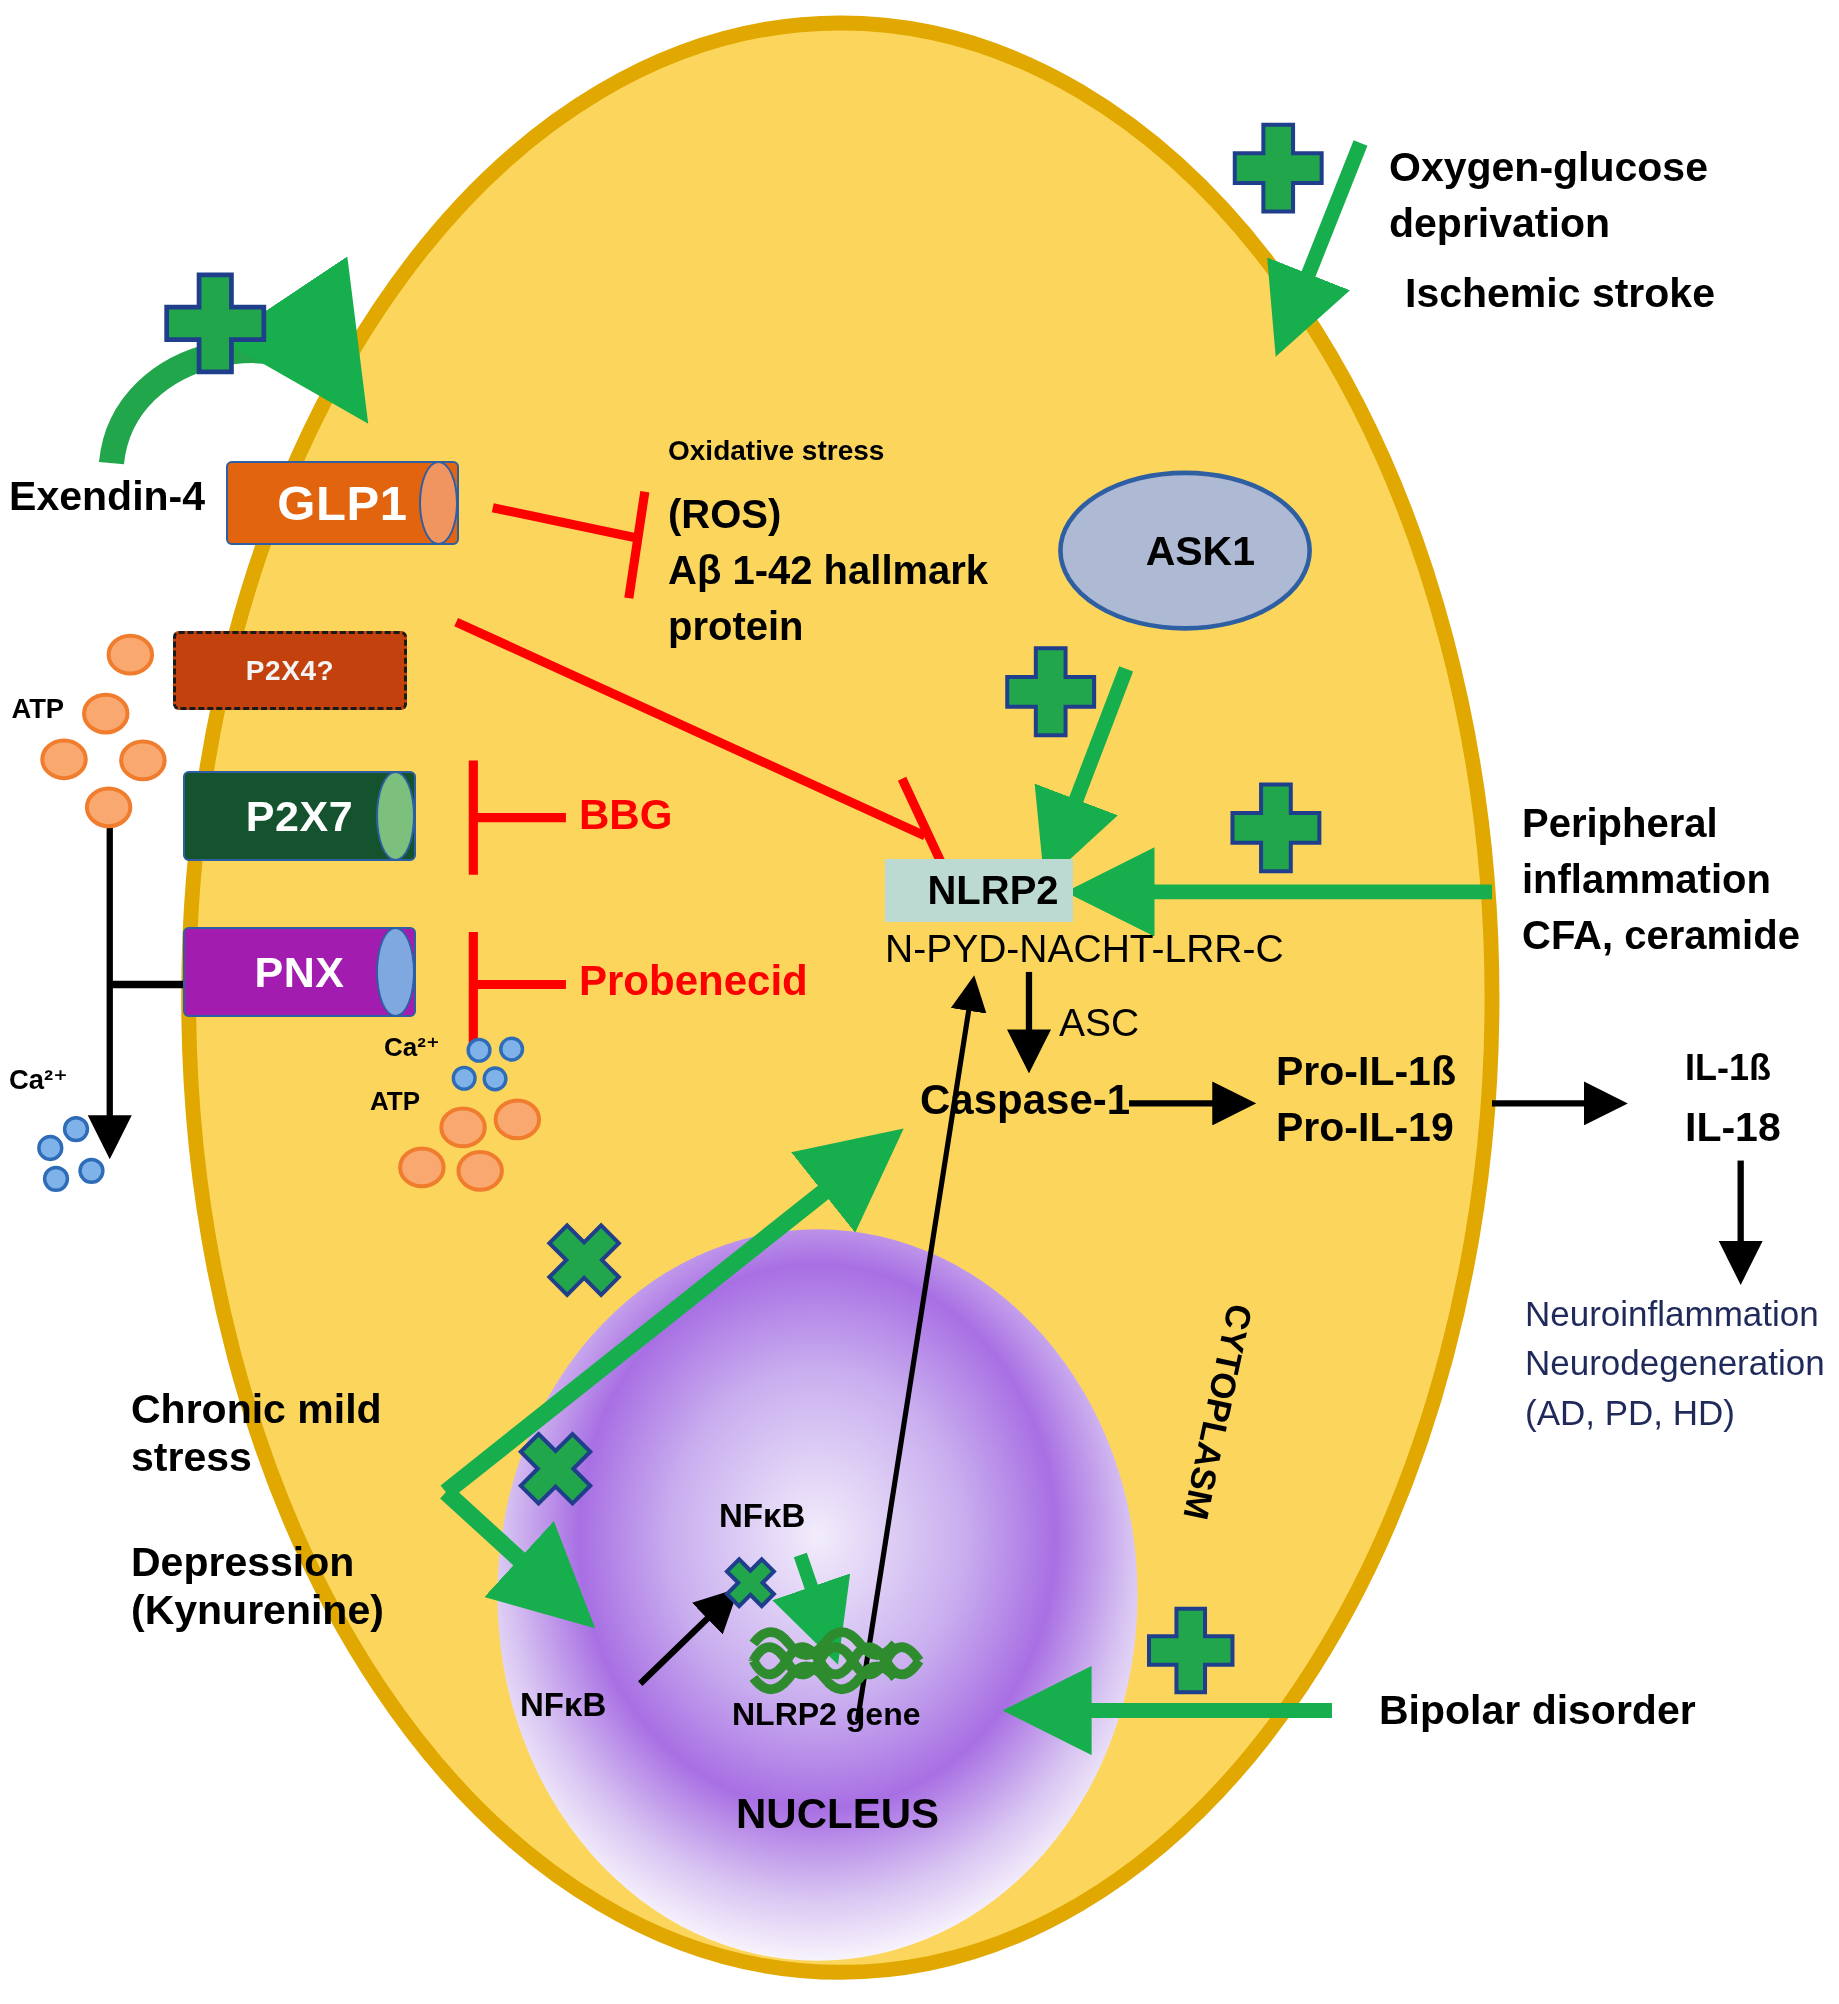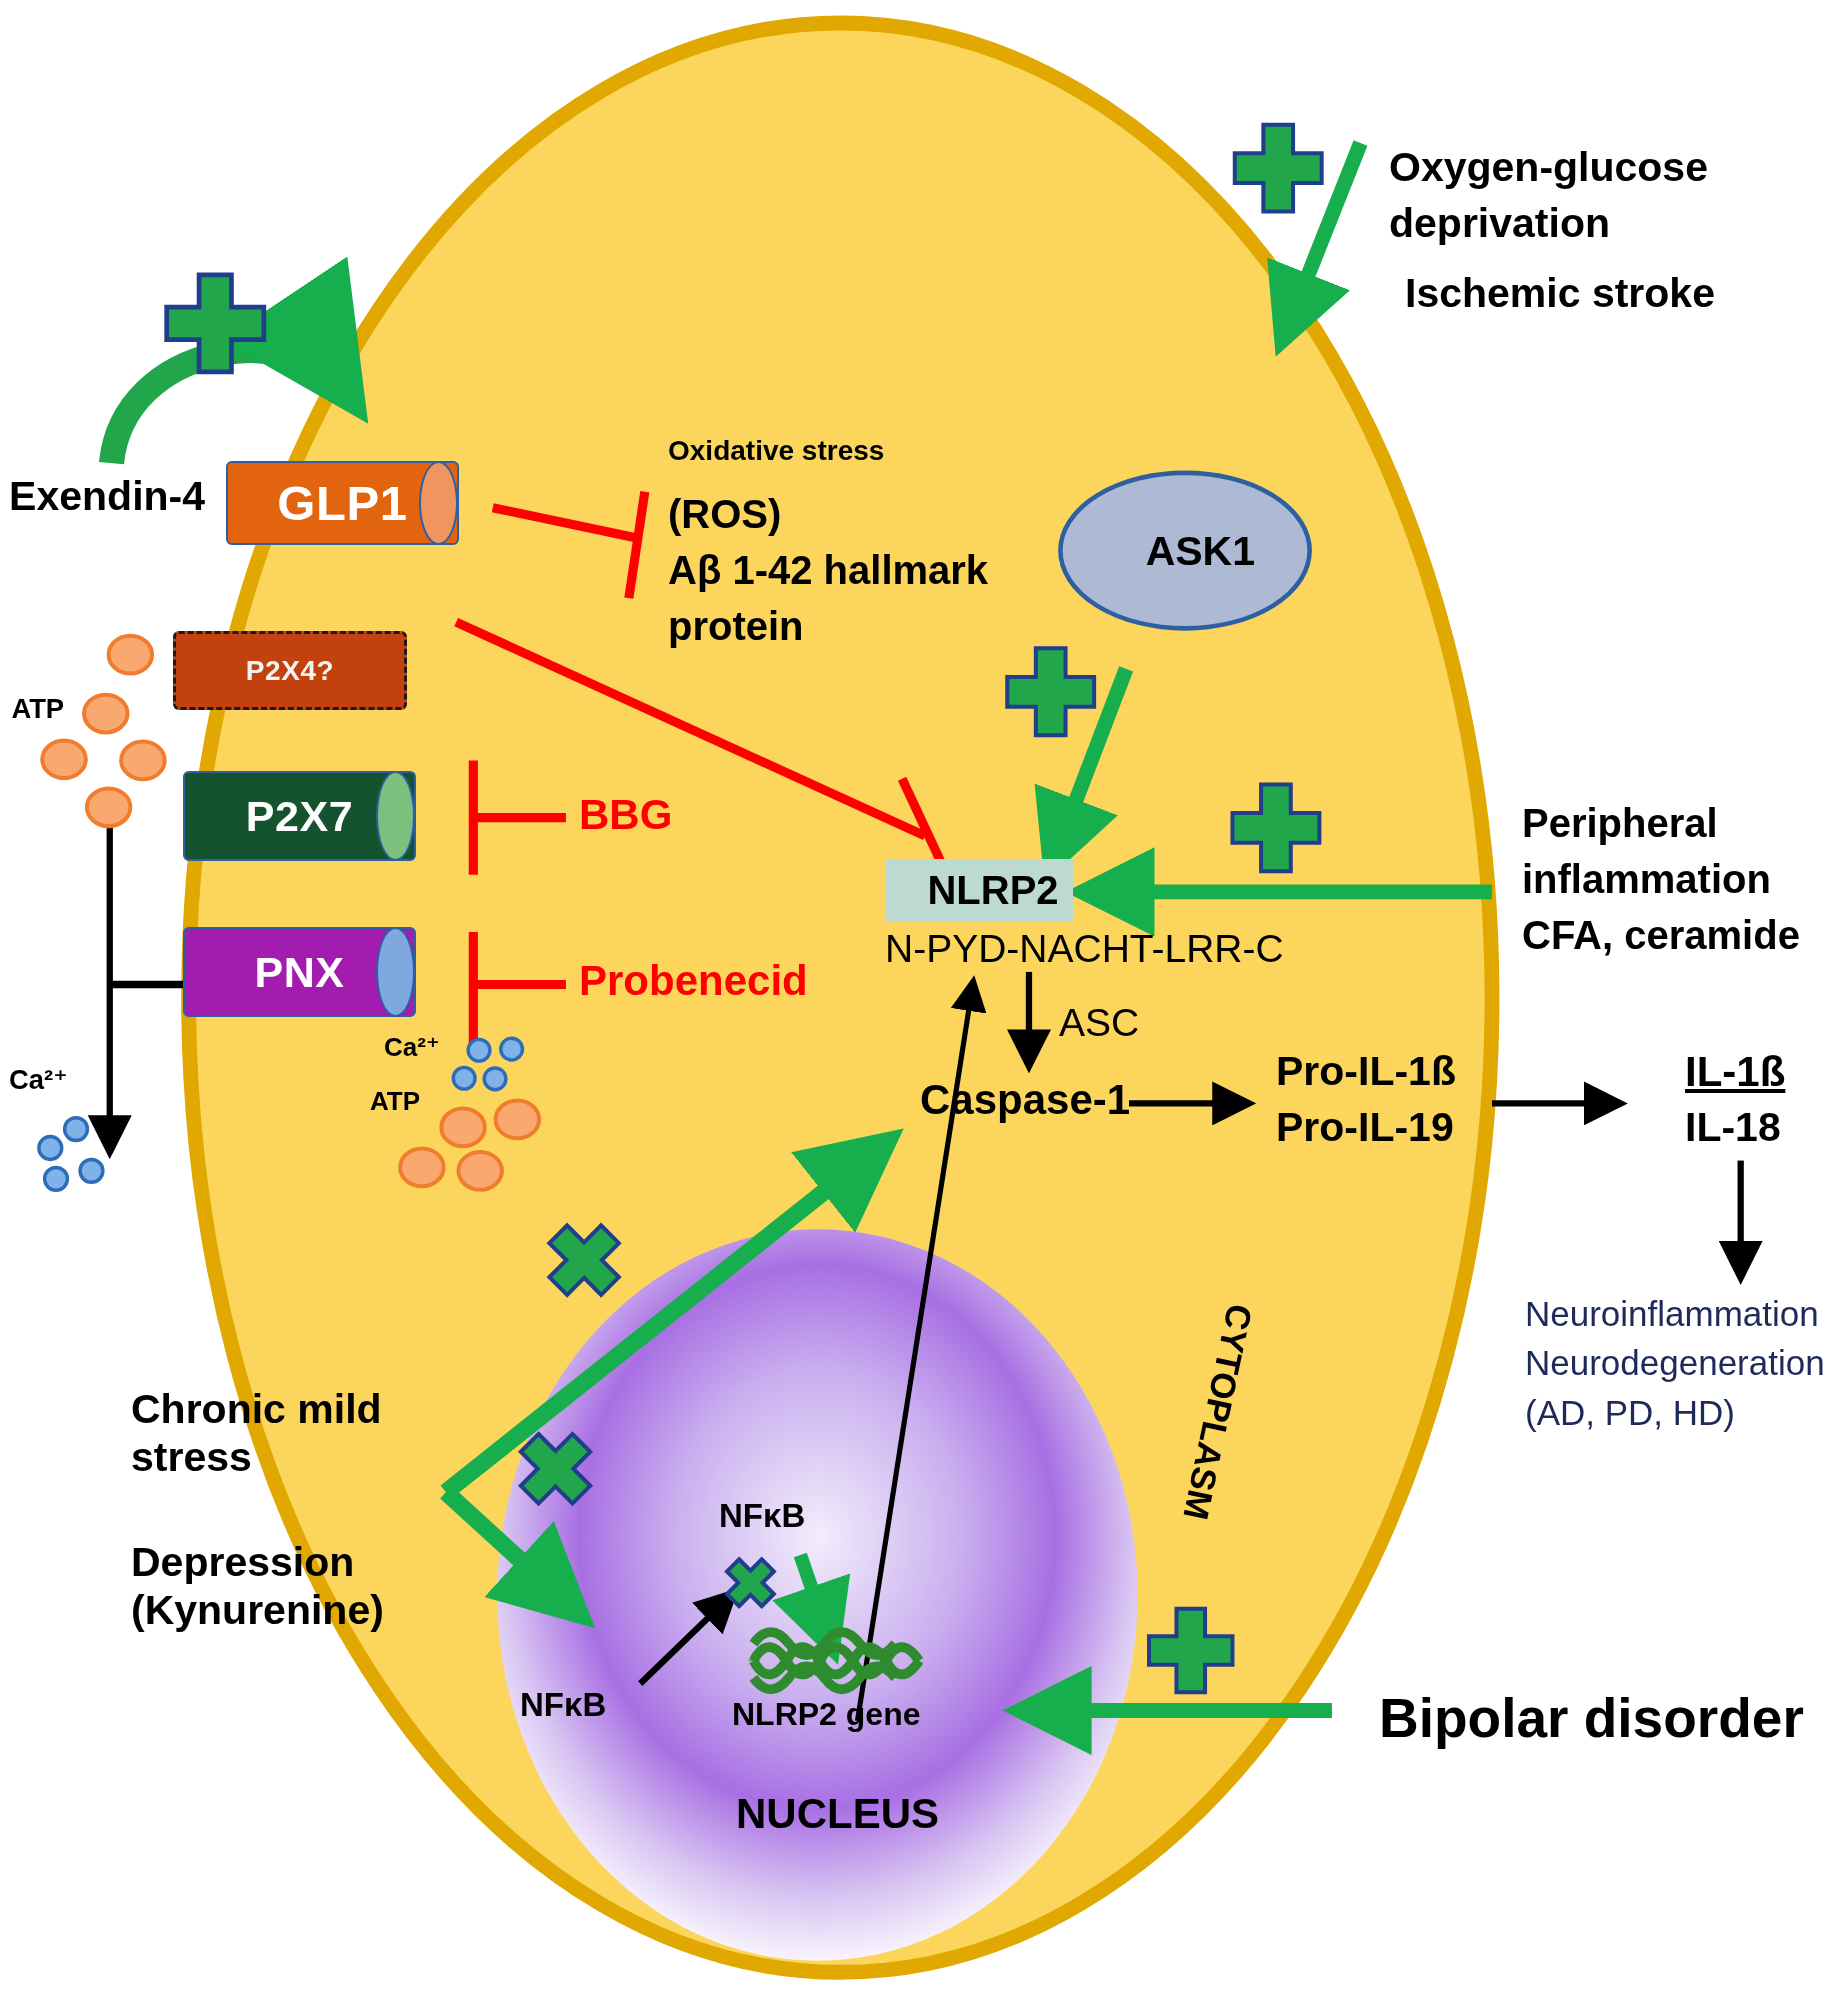--- a/index.html
+++ b/index.html
@@ -212,35 +212,35 @@
 
   <div class="lbl reg" style="left:885px;top:926px;font-size:39px;font-weight:normal;">N-PYD-NACHT-LRR-C</div>
 
   <div class="lbl reg" style="left:1059px;top:1000px;font-size:39px;font-weight:normal;">ASC</div>
 
   <div class="lbl" style="left:920px;top:1075px;font-size:42px;">Caspase-1</div>
 
   <div class="lbl" style="left:1276px;top:1047px;font-size:41px;">Pro-IL-1ß</div>
   <div class="lbl" style="left:1276px;top:1103px;font-size:41px;">Pro-IL-19</div>
 
-  <div class="lbl" style="left:1685px;top:1047px;font-size:42px;text-decoration:underline;">IL-1ß</div>
+  <div class="lbl" style="left:1685px;top:1047px;font-size:36px;">IL-1ß</div>
   <div class="lbl" style="left:1685px;top:1103px;font-size:41px;">IL-18</div>
 
   <div class="lbl reg navy" style="left:1525px;top:1293px;font-size:35px;font-weight:normal;">Neuroinflammation</div>
   <div class="lbl reg navy" style="left:1525px;top:1342px;font-size:35px;font-weight:normal;">Neurodegeneration</div>
   <div class="lbl reg navy" style="left:1525px;top:1392px;font-size:35px;font-weight:normal;">(AD, PD, HD)</div>
 
   <div class="lbl" style="left:131px;top:1385px;font-size:41px;">Chronic mild
 stress</div>
   <div class="lbl" style="left:131px;top:1538px;font-size:41px;">Depression
 (Kynurenine)</div>
 
   <div class="lbl" style="left:520px;top:1686px;font-size:33px;">NFκB</div>
   <div class="lbl" style="left:719px;top:1497px;font-size:33px;">NFκB</div>
   <div class="lbl" style="left:732px;top:1696px;font-size:32px;">NLRP2 gene</div>
   <div class="lbl" style="left:736px;top:1789px;font-size:42px;">NUCLEUS</div>
 
-  <div class="lbl" style="left:1379px;top:1686px;font-size:55px;">Bipolar disorder</div>
+  <div class="lbl" style="left:1379px;top:1686px;font-size:41px;">Bipolar disorder</div>
 
   <div class="lbl" style="left:1261px;top:1309px;font-size:35px;transform:rotate(102deg);transform-origin:left top;">CYTOPLASM</div>
 
 </div>
 
 
 </body></html>

